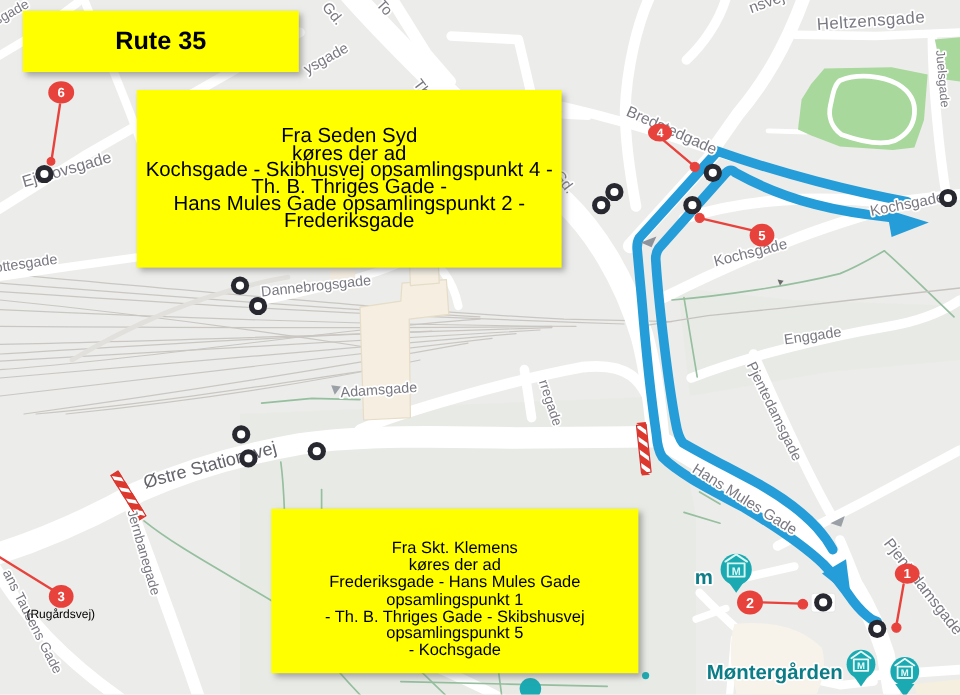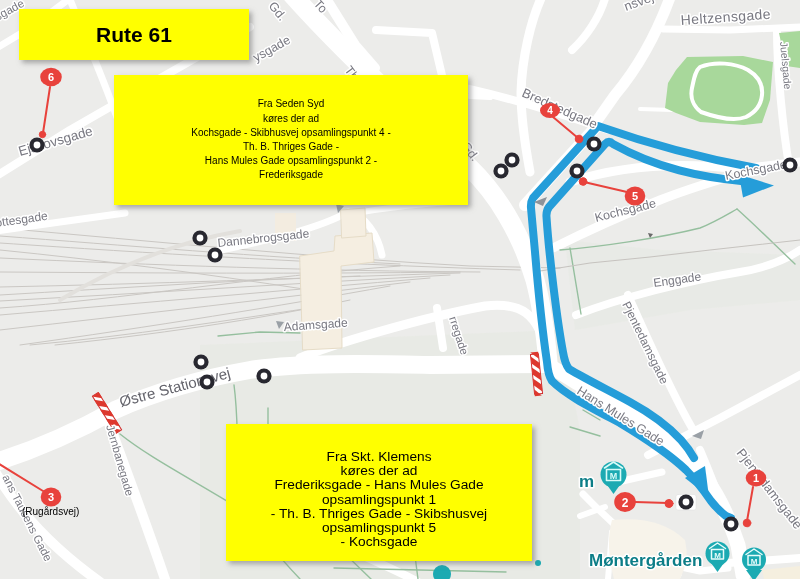--- a/index.html
+++ b/index.html
@@ -383,23 +383,23 @@
 
   <g>
           <ellipse cx="756" cy="478" rx="10.3" ry="8.5" fill="#e8423c"></ellipse>
           <text x="756" y="482" font-size="11px" font-weight="bold" fill="#ffffff" text-anchor="middle" font-family="Liberation Sans, sans-serif">1</text>
         </g>
 
   <text x="22" y="515" font-size="10px" fill="#000000" font-family="Liberation Sans, sans-serif">(Rugårdsvej)</text>
   </g>
 </svg>
 
-<div class="ybox" style="left:19px;top:9px;width:230px;height:51px;line-height:51px;font-size:21px;font-weight:bold;">Rute 61</div>
-
-<div class="ybox" style="left:114px;top:75px;width:354px;height:130px;font-size:10px;line-height:14.2px;display:flex;flex-direction:column;justify-content:center;">
+<div class="ybox" style="left:19px;top:9px;width:230px;height:51px;line-height:51px;font-size:21px;font-weight:bold;">Rute 35</div>
+
+<div class="ybox" style="left:114px;top:75px;width:354px;height:148px;font-size:17px;line-height:14.2px;display:flex;flex-direction:column;justify-content:center;">
 <div>Fra Seden Syd<br>køres der ad<br>Kochsgade - Skibhusvej opsamlingspunkt 4 -<br>Th. B. Thriges Gade -<br>Hans Mules Gade opsamlingspunkt 2 -<br>Frederiksgade</div>
 </div>
 
 <div class="ybox" style="left:226px;top:424px;width:306px;height:137px;font-size:13.7px;line-height:14.2px;padding-top:0;display:flex;flex-direction:column;justify-content:flex-start;">
 <div style="margin-top:26px;">Fra Skt. Klemens<br>køres der ad<br>Frederiksgade - Hans Mules Gade opsamlingspunkt 1<br>- Th. B. Thriges Gade - Skibshusvej opsamlingspunkt 5<br>- Kochsgade</div>
 </div>
 
 </div>
 
 </body></html>

